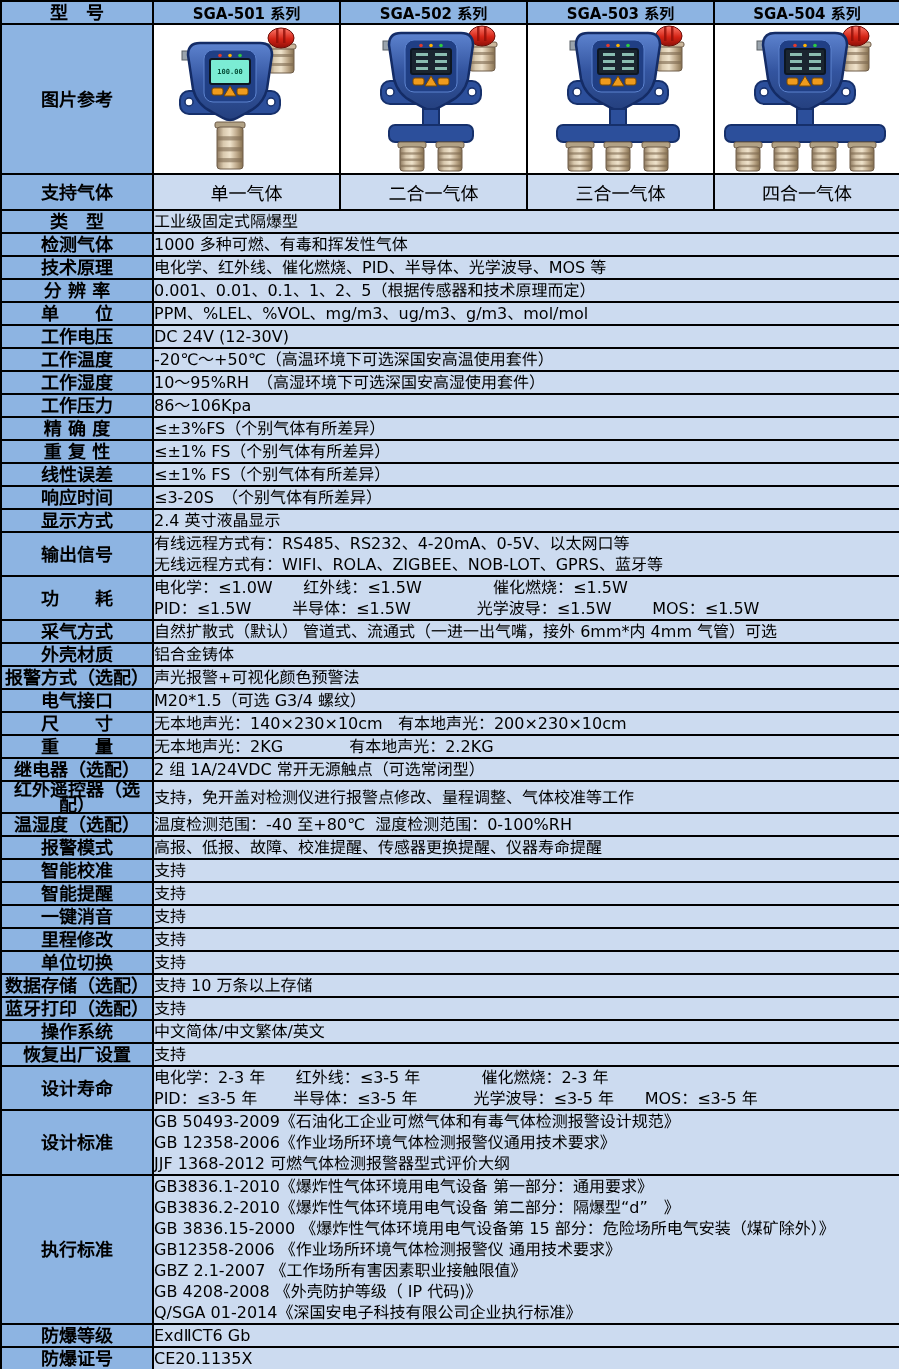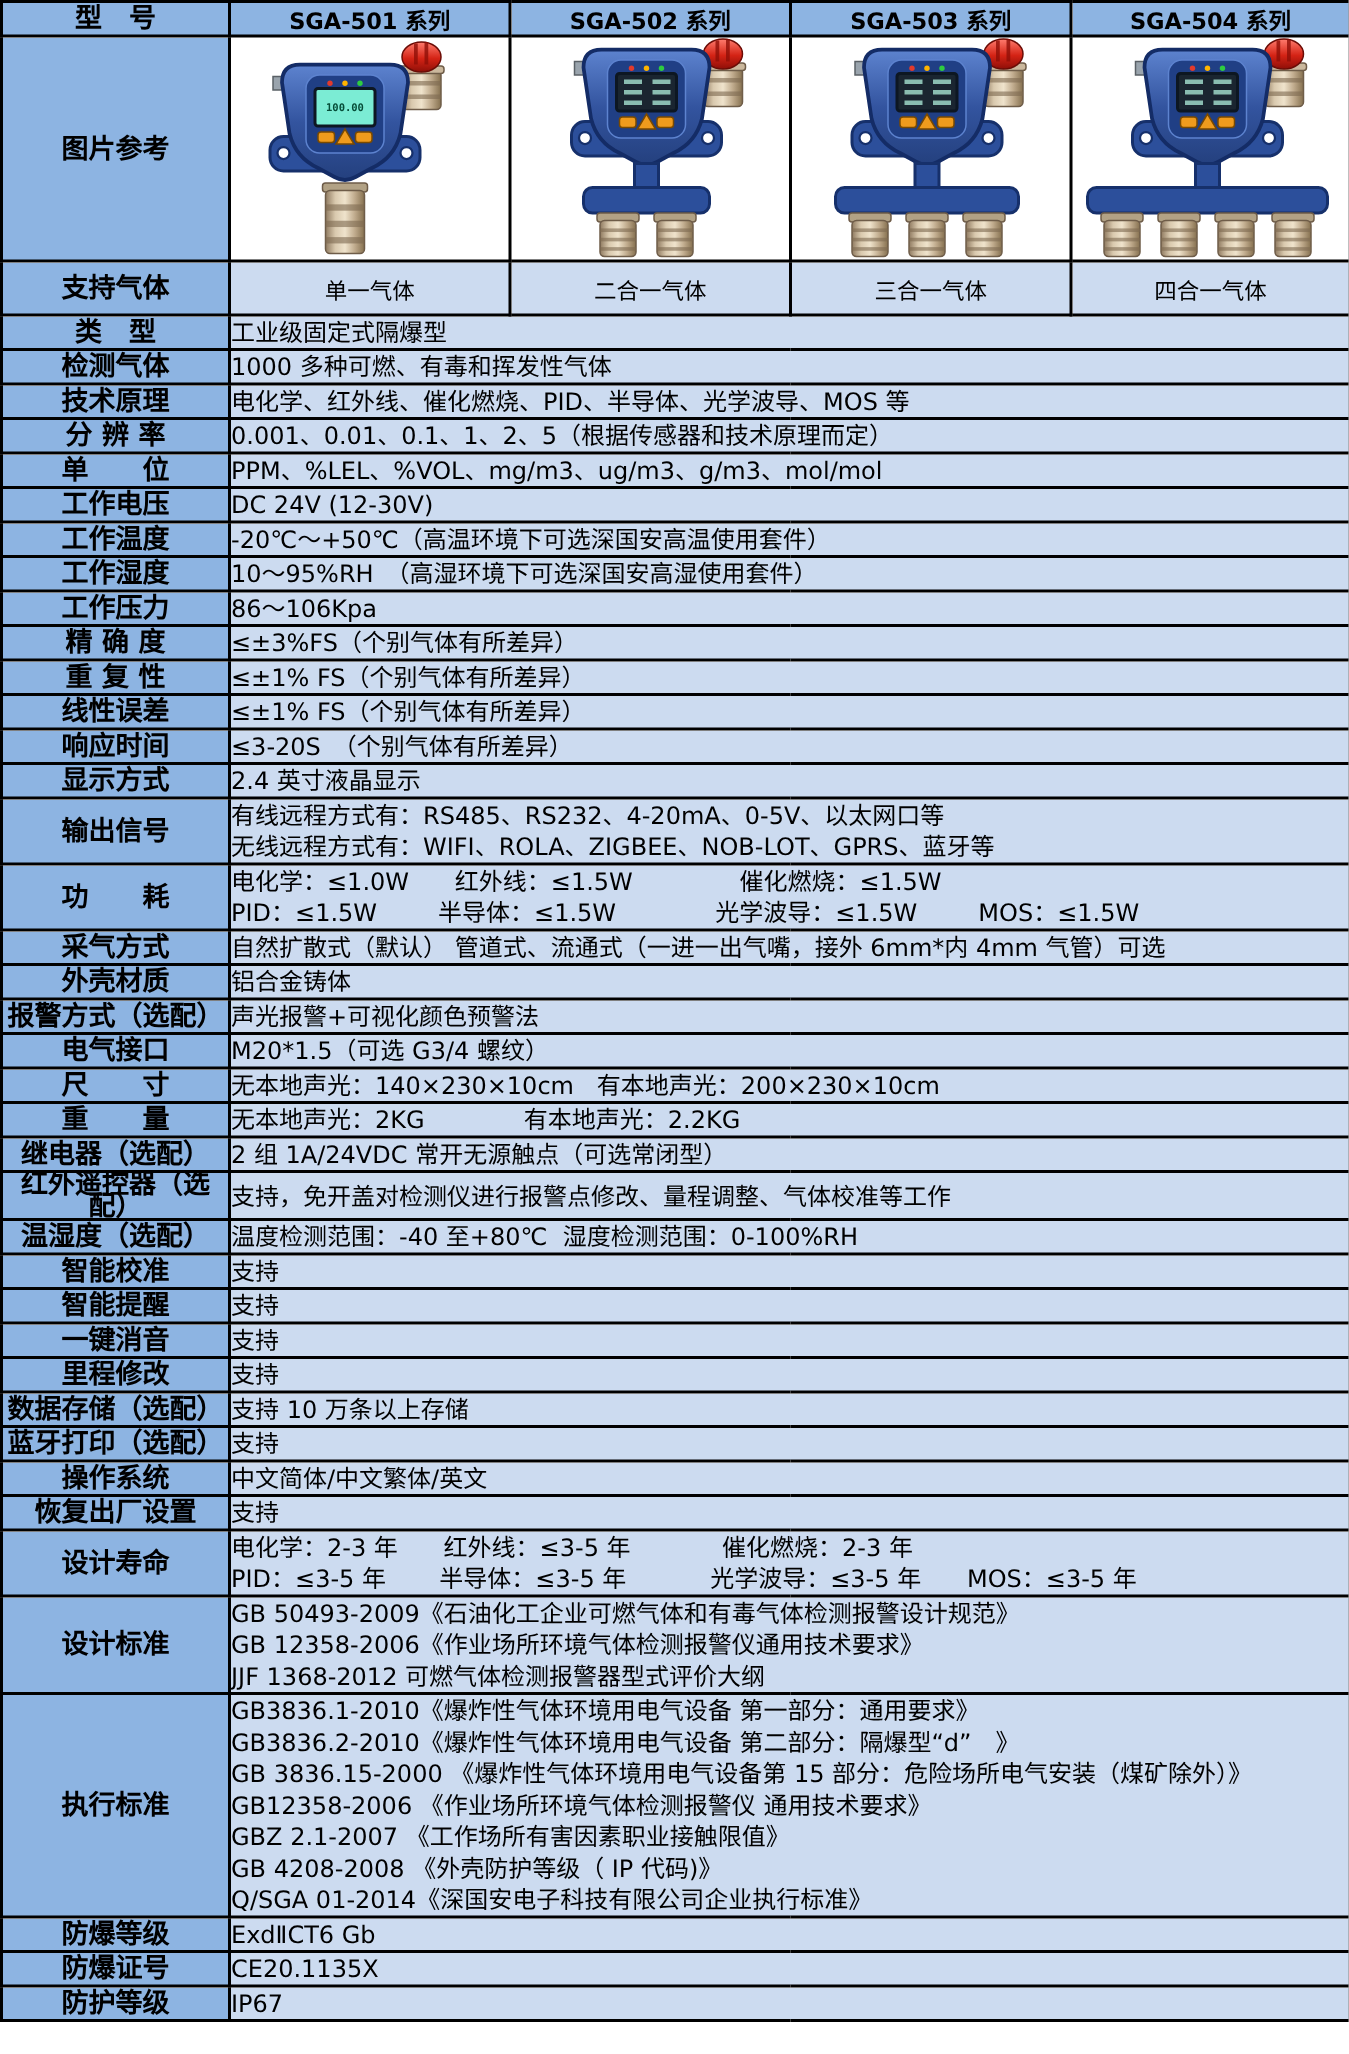--- a/index.html
+++ b/index.html
@@ -4,21 +4,21 @@
 <style>
   html,body{margin:0;padding:0;background:#fff;}
   body{font-family:"DejaVu Sans","Liberation Sans",sans-serif;color:#000;}
   .sheet{width:899px;}
   table.spec{border-collapse:collapse;width:899px;table-layout:fixed;}
   table.spec td{border:2px solid #000;padding:0;vertical-align:middle;overflow:hidden;}
   td.lbl{background:#8db4e2;font-weight:bold;text-align:center;font-size:18px;line-height:15px;}
   td.model{background:#8db4e2;font-weight:bold;text-align:center;font-size:15px;height:20px;}
   td.val{background:#ccdbf0;font-size:16px;line-height:21px;padding:1px 4px 1px 7px;
          white-space:pre-wrap;word-break:break-all;}
-  td.gas{background:#ccdbf0;text-align:center;font-size:15px;}
+  td.gas{background:#ccdbf0;text-align:center;font-size:18px;}
   td.img{background:#ffffff;text-align:center;vertical-align:middle;height:148px;}
   tr.single{height:21px;}
   tr.gasrow{height:36px;}
   svg.device{display:block;margin:0 auto;}
 </style>
 </head>
 <body>
 
 <svg width="0" height="0" style="position:absolute" aria-hidden="true">
   <defs>
@@ -352,33 +352,41 @@
         </tr>
         <tr class="single">
           <td class="lbl">红外遥控器（选配）</td>
           <td class="val" colspan="4">支持，免开盖对检测仪进行报警点修改、量程调整、气体校准等工作</td>
         </tr>
         <tr class="single">
           <td class="lbl">温湿度（选配）</td>
           <td class="val" colspan="4">温度检测范围：-40 至+80℃  湿度检测范围：0-100%RH</td>
         </tr>
         <tr class="single">
+          <td class="lbl">报警模式</td>
+          <td class="val" colspan="4">高报、低报、故障、校准提醒、传感器更换提醒、仪器寿命提醒</td>
+        </tr>
+        <tr class="single">
           <td class="lbl">智能校准</td>
           <td class="val" colspan="4">支持</td>
         </tr>
         <tr class="single">
           <td class="lbl">智能提醒</td>
           <td class="val" colspan="4">支持</td>
         </tr>
         <tr class="single">
           <td class="lbl">一键消音</td>
           <td class="val" colspan="4">支持</td>
         </tr>
         <tr class="single">
           <td class="lbl">里程修改</td>
+          <td class="val" colspan="4">支持</td>
+        </tr>
+        <tr class="single">
+          <td class="lbl">单位切换</td>
           <td class="val" colspan="4">支持</td>
         </tr>
         <tr class="single">
           <td class="lbl">数据存储（选配）</td>
           <td class="val" colspan="4">支持 10 万条以上存储</td>
         </tr>
         <tr class="single">
           <td class="lbl">蓝牙打印（选配）</td>
           <td class="val" colspan="4">支持</td>
         </tr>

